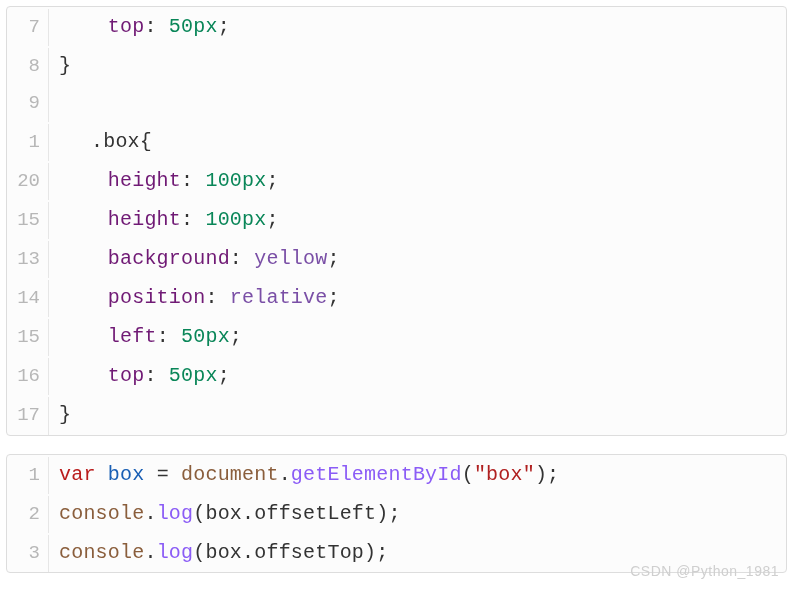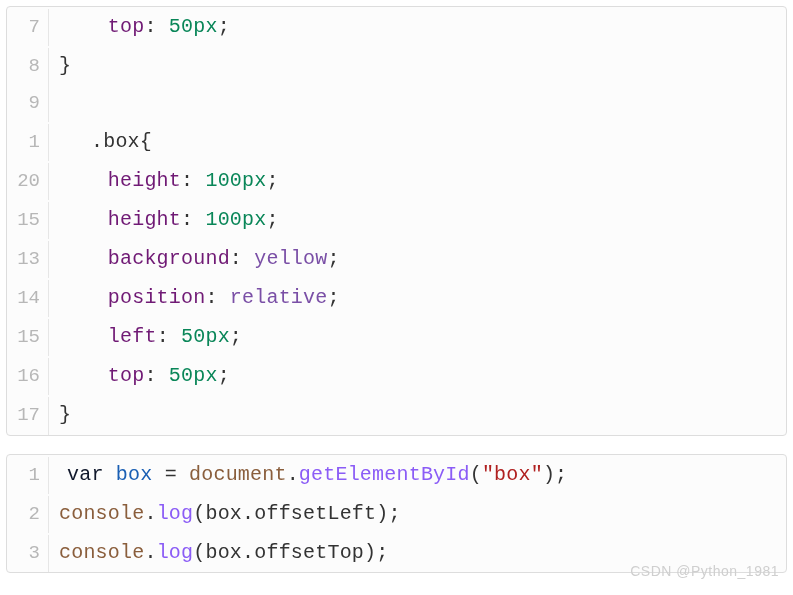--- a/index.html
+++ b/index.html
@@ -35,21 +35,21 @@
     .code {
       padding-left: 10px;
       white-space: pre;
       letter-spacing: 0.2px;
     }
     .token-property { color: #701a75; }
     .token-punct { color: #333333; }
     .token-number { color: #098658; }
     .token-selector { color: #333333; margin-left: 32px; }
     .token-colorval { color: #7a4fa6; }
-    .token-keyword { color: #0f172a; margin-left: 8px; }
+    .token-keyword { color: #b91c1c; }
     .token-ident { color: #1a5fb4; }
     .token-builtin { color: #8a5e3c; }
     .token-method { color: #8b5cf6; }
     .token-string { color: #b02020; }
     .token-plain { color: #333333; }
     .watermark {
       position: fixed;
       right: 14px;
       bottom: 10px;
       color: #cfcfcf;

